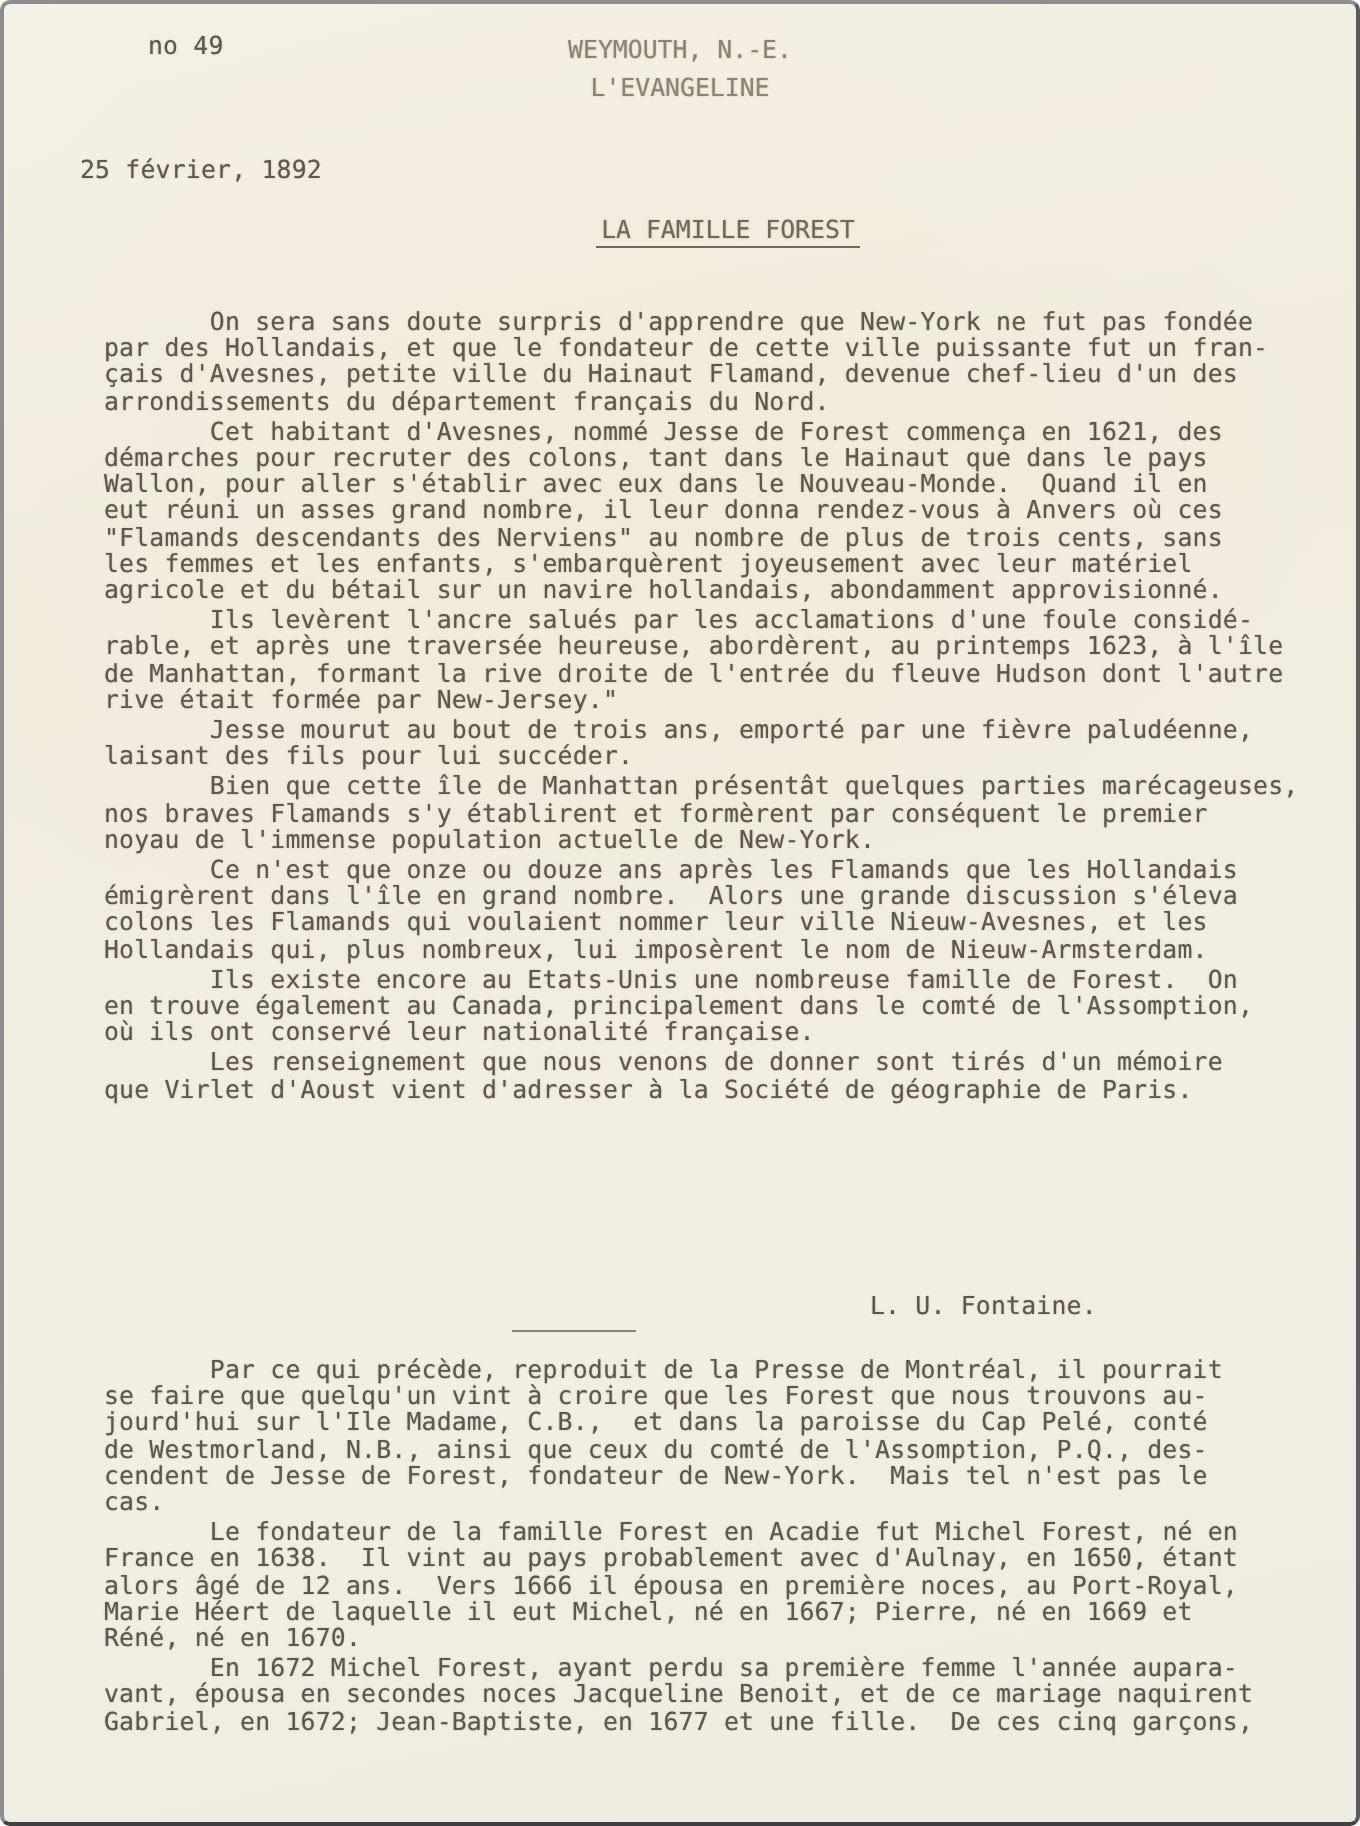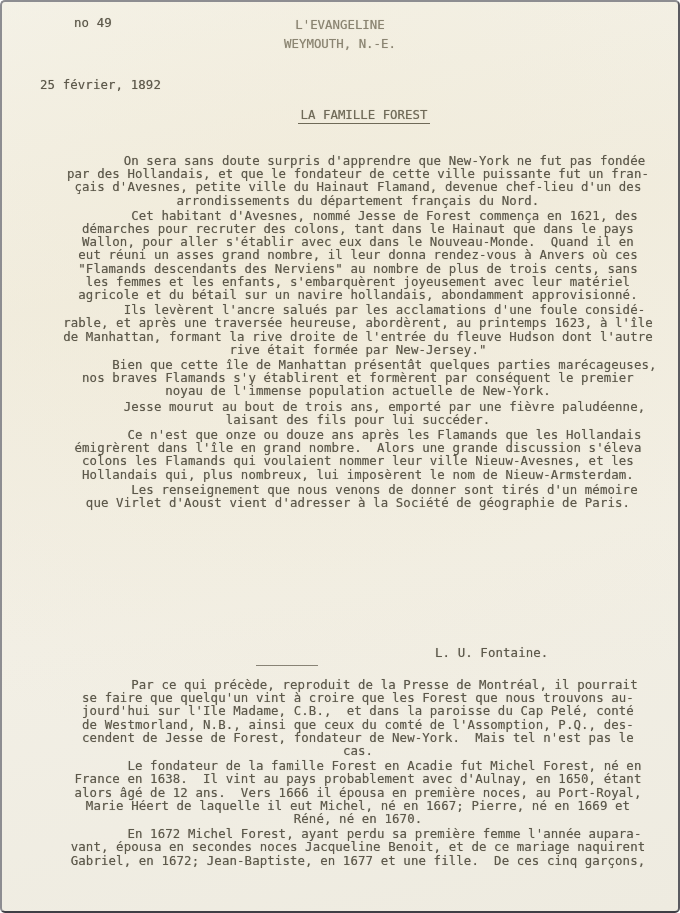--- a/index.html
+++ b/index.html
@@ -61,21 +61,20 @@
     display: inline-block;
     color: #6f6a58;
     border-bottom: 1.2px solid #6f6a58;
     padding: 0 3px 1.5px 3px;
     text-shadow: 0 0 0.8px rgba(111,106,88,0.6);
   }
   .body-block {
     position: absolute;
     left: 50px;
     width: 612px;
-    text-align: center;
   }
   .body-1 { top: 152px; }
   .body-2 { top: 676px; }
   .para {
     white-space: pre-wrap;
     margin: 0 0 2px 0;
   }
   .signature {
     position: absolute;
     left: 433px;
@@ -96,22 +95,22 @@
   }
 </style>
 </head>
 <body>
 
 <div class="page">
 
   <div class="issue-no typed">no 49</div>
 
   <div class="masthead">
+    <div>WEYMOUTH, N.-E.</div>
     <div>L'EVANGELINE</div>
-    <div>WEYMOUTH, N.-E.</div>
   </div>
 
   <div class="date-top typed">25 février, 1892</div>
 
   <div class="doc-title-row">
     <span class="doc-title">LA FAMILLE FOREST</span>
   </div>
 
   <div class="body-block body-1 typed">
     <div class="para">       On sera sans doute surpris d'apprendre que New-York ne fut pas fondée
@@ -122,29 +121,32 @@
 démarches pour recruter des colons, tant dans le Hainaut que dans le pays
 Wallon, pour aller s'établir avec eux dans le Nouveau-Monde.  Quand il en
 eut réuni un asses grand nombre, il leur donna rendez-vous à Anvers où ces
 "Flamands descendants des Nerviens" au nombre de plus de trois cents, sans
 les femmes et les enfants, s'embarquèrent joyeusement avec leur matériel
 agricole et du bétail sur un navire hollandais, abondamment approvisionné.</div>
     <div class="para">       Ils levèrent l'ancre salués par les acclamations d'une foule considé-
 rable, et après une traversée heureuse, abordèrent, au printemps 1623, à l'île
 de Manhattan, formant la rive droite de l'entrée du fleuve Hudson dont l'autre
 rive était formée par New-Jersey."</div>
+    <div class="para">       Jesse mourut au bout de trois ans, emporté par une fièvre paludéenne,
+laisant des fils pour lui succéder.</div>
     <div class="para">       Bien que cette île de Manhattan présentât quelques parties marécageuses,
 nos braves Flamands s'y établirent et formèrent par conséquent le premier
 noyau de l'immense population actuelle de New-York.</div>
-    <div class="para">       Jesse mourut au bout de trois ans, emporté par une fièvre paludéenne,
-laisant des fils pour lui succéder.</div>
     <div class="para">       Ce n'est que onze ou douze ans après les Flamands que les Hollandais
 émigrèrent dans l'île en grand nombre.  Alors une grande discussion s'éleva
 colons les Flamands qui voulaient nommer leur ville Nieuw-Avesnes, et les
 Hollandais qui, plus nombreux, lui imposèrent le nom de Nieuw-Armsterdam.</div>
+    <div class="para">       Ils existe encore au Etats-Unis une nombreuse famille de Forest.  On
+en trouve également au Canada, principalement dans le comté de l'Assomption,
+où ils ont conservé leur nationalité française.</div>
     <div class="para">       Les renseignement que nous venons de donner sont tirés d'un mémoire
 que Virlet d'Aoust vient d'adresser à la Société de géographie de Paris.</div>
   </div>
 
   <div class="signature typed">L. U. Fontaine.</div>
 
 
   <div class="divider"></div>
 
   <div class="body-block body-2 typed">

